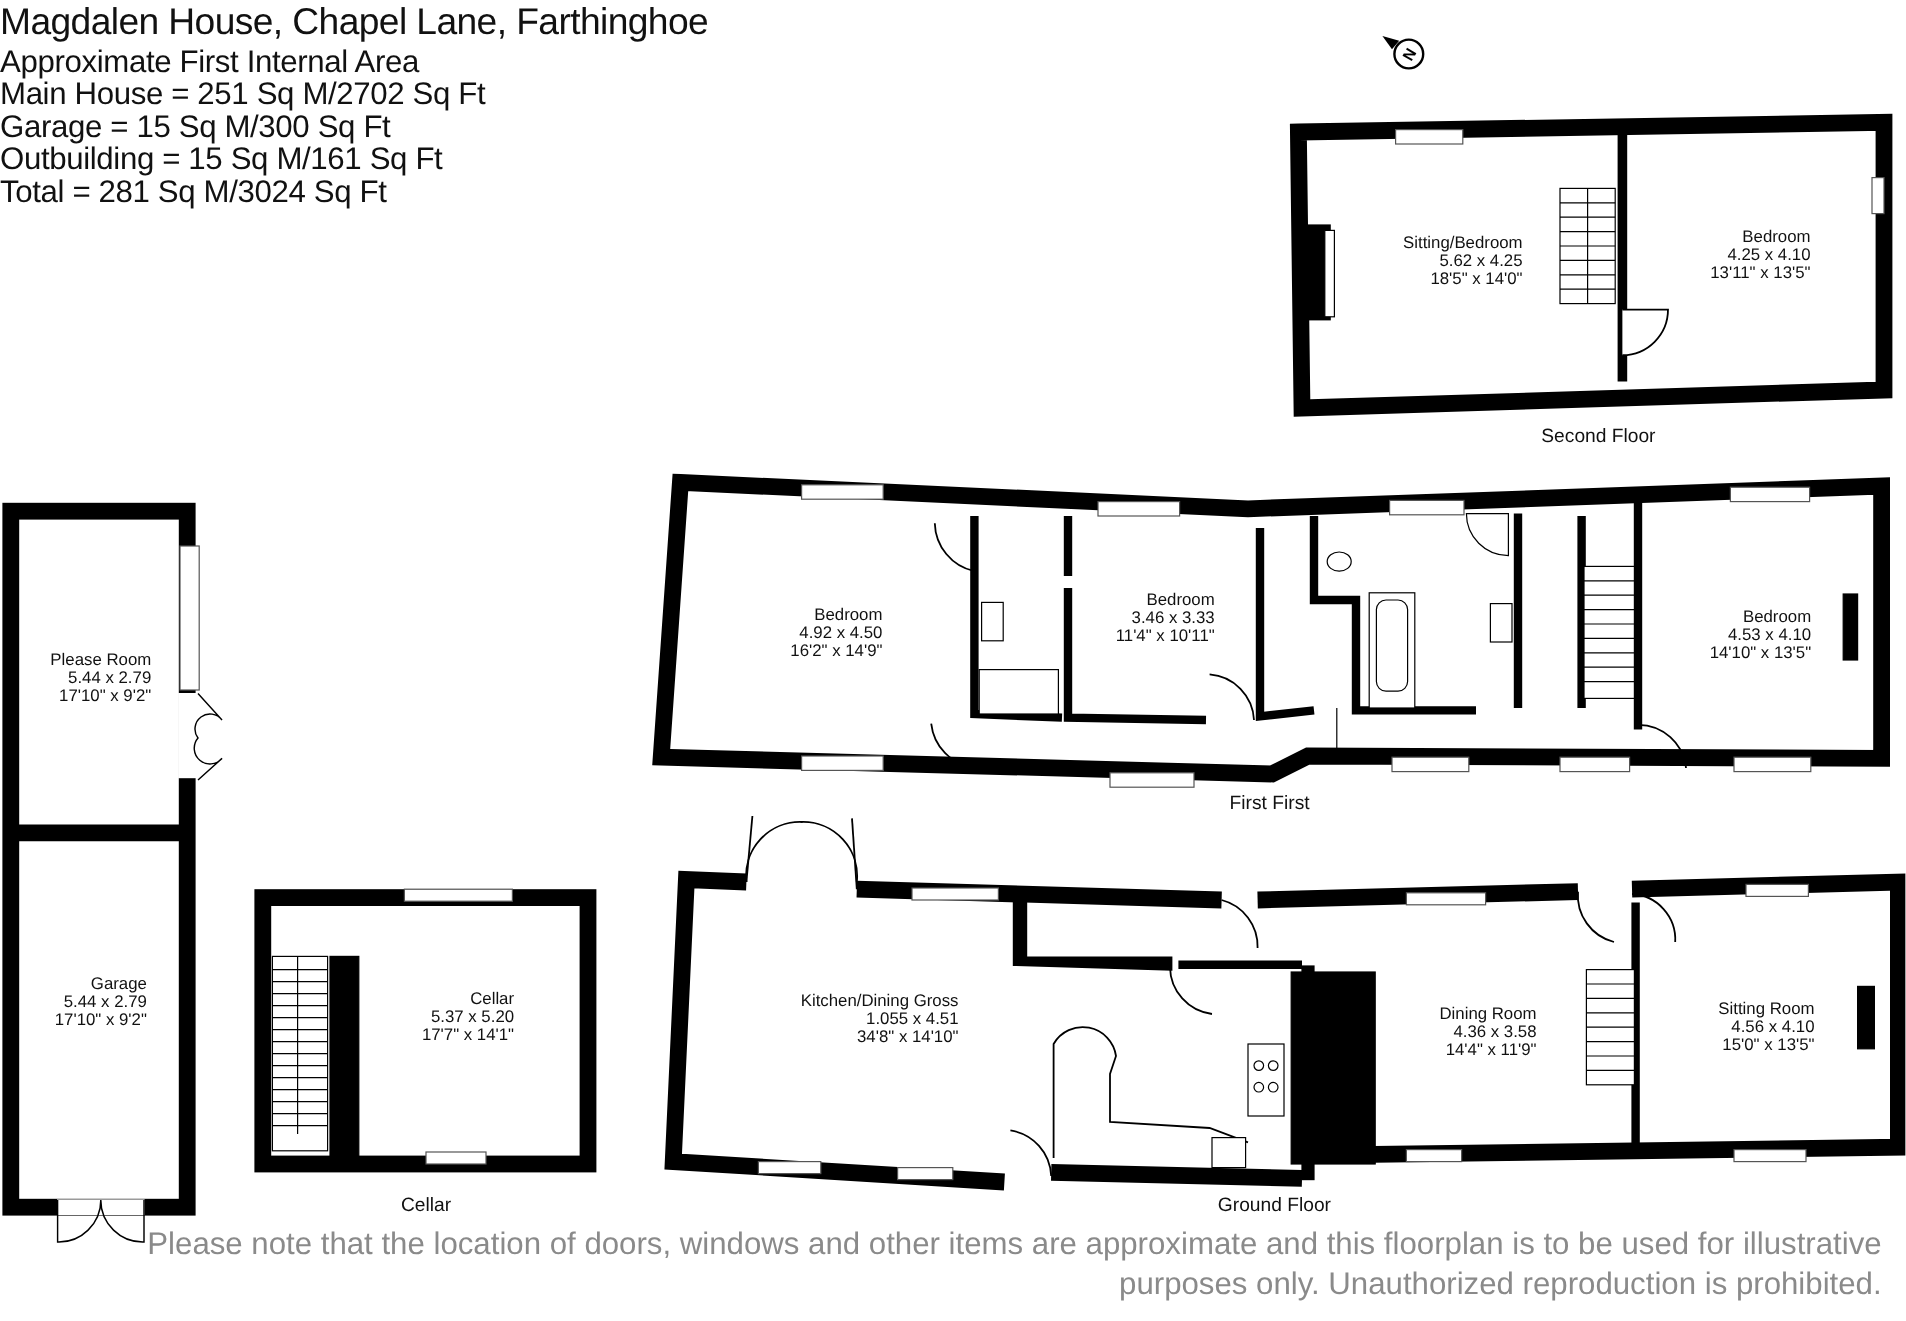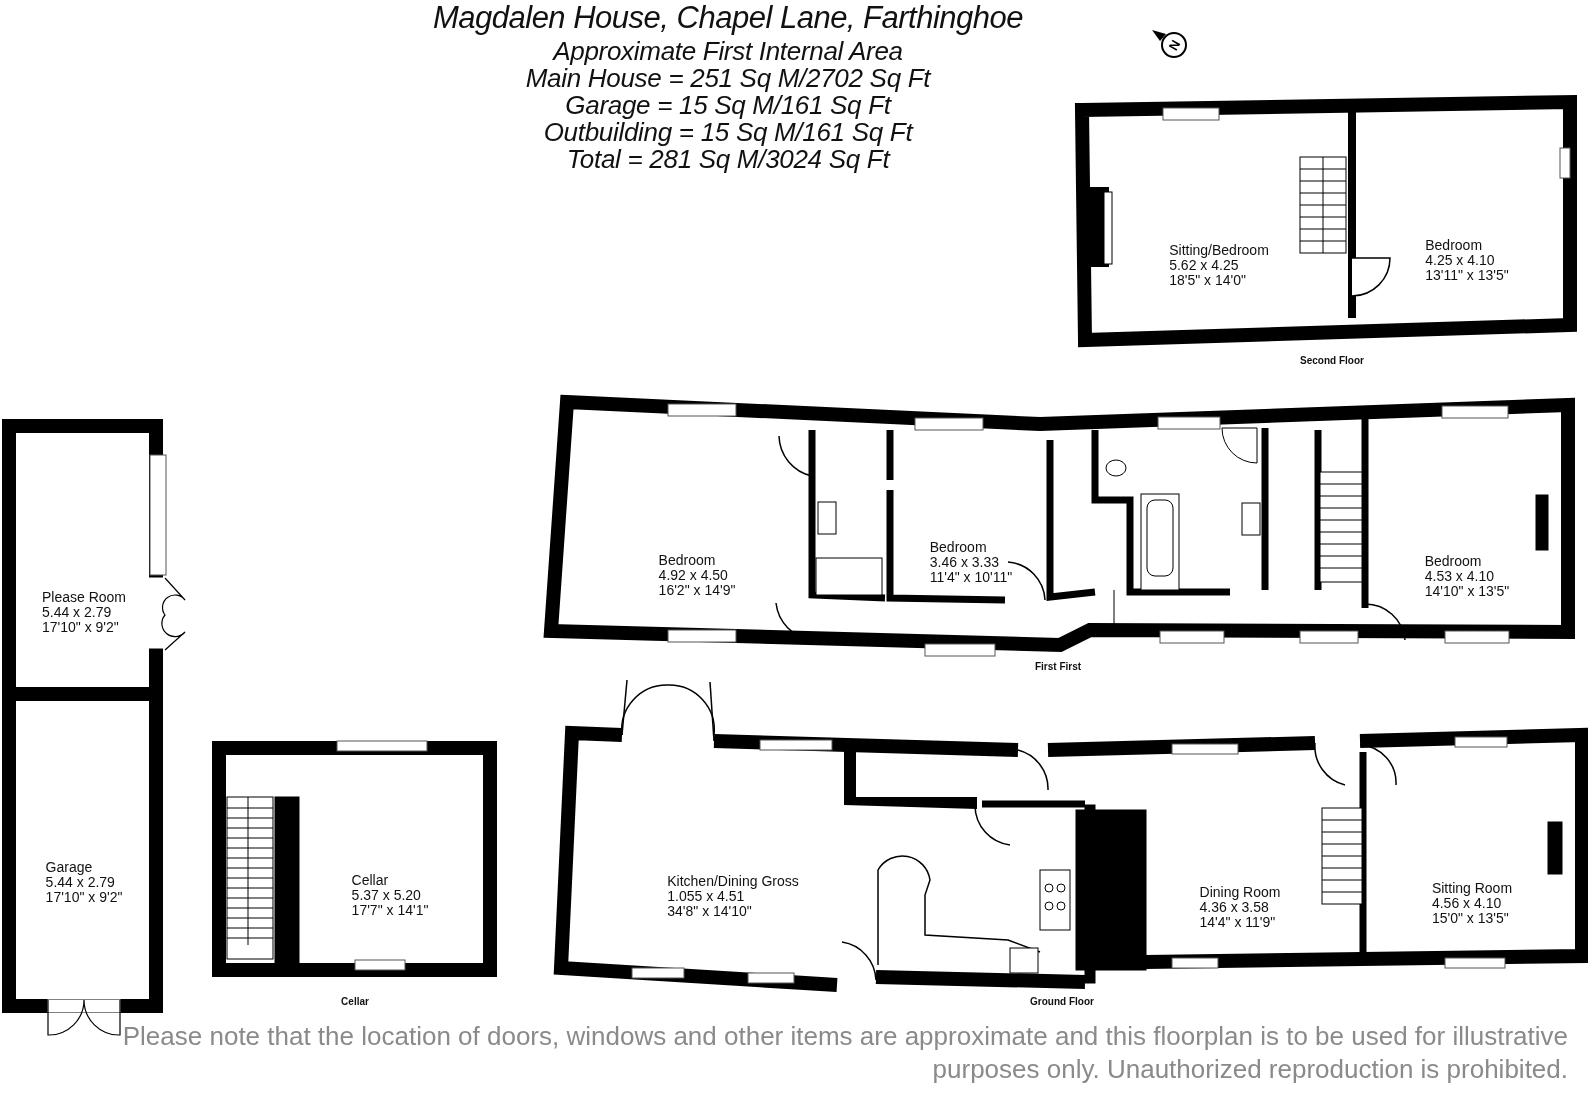--- a/index.html
+++ b/index.html
@@ -1,33 +1,33 @@
 <!DOCTYPE html>
 <html><head>
 <meta charset="utf-8">
 <style>
   html, body { margin:0; padding:0; background:#ffffff; }
   body { width:1588px; height:1101px; position:relative; overflow:hidden;
          font-family:"Liberation Sans", sans-serif; color:#111; }
-  .hdr { position:absolute; left:0; width:1456px; text-align:center;font-style:italic; }
+  .hdr { position:absolute; left:0; width:1456px; text-align:left; }
   .title { top:0; font-size:31px; letter-spacing:-0.5px; }
   .sub { font-size:26px; line-height:27px; letter-spacing:-0.3px; }
   svg.plan { position:absolute; left:0; top:0; }
-  .room-label { position:absolute; text-align:left; font-size:14px; line-height:15px; white-space:nowrap; transform:translateX(-50%);margin-top:48px; }
-  .floor-label { position:absolute; font-weight:bold; font-size:10px; transform:translateX(-50%); white-space:nowrap; }
+  .room-label { position:absolute; text-align:right; font-size:14px; line-height:15px; white-space:nowrap; transform:translateX(-50%); }
+  .floor-label { position:absolute; font-weight:normal; font-size:16px; transform:translateX(-50%); white-space:nowrap; }
   .disclaimer { position:absolute; left:20px; width:1548px; top:1020px; text-align:right; color:#8a8a8a; font-size:26px; line-height:33px; }
   .compass { position:absolute; left:1150px; top:25px; width:40px; height:40px; }
 </style>
 </head>
 <body>
 
 <div class="hdr title">Magdalen House, Chapel Lane, Farthinghoe</div>
 <div class="hdr sub" style="top:38px">Approximate First Internal Area</div>
 <div class="hdr sub" style="top:65px">Main House = 251 Sq M/2702 Sq Ft</div>
-<div class="hdr sub" style="top:92px">Garage = 15 Sq M/161 Sq Ft</div>
+<div class="hdr sub" style="top:92px">Garage = 15 Sq M/300 Sq Ft</div>
 <div class="hdr sub" style="top:119px">Outbuilding = 15 Sq M/161 Sq Ft</div>
 <div class="hdr sub" style="top:146px">Total = 281 Sq M/3024 Sq Ft</div>
 
 <svg class="compass" viewBox="0 0 40 40">
   <circle cx="24" cy="20" r="12" fill="#fff" stroke="#000" stroke-width="2"></circle>
   <polygon points="2,5 16,9 10,16" fill="#000"></polygon>
   <text x="24" y="25" font-size="13" text-anchor="middle" font-family="Liberation Sans, sans-serif" transform="rotate(-60 24 20)" font-weight="bold">N</text>
 </svg>
 
 <svg class="plan" width="1588" height="1101" viewBox="0 0 1588 1101">

